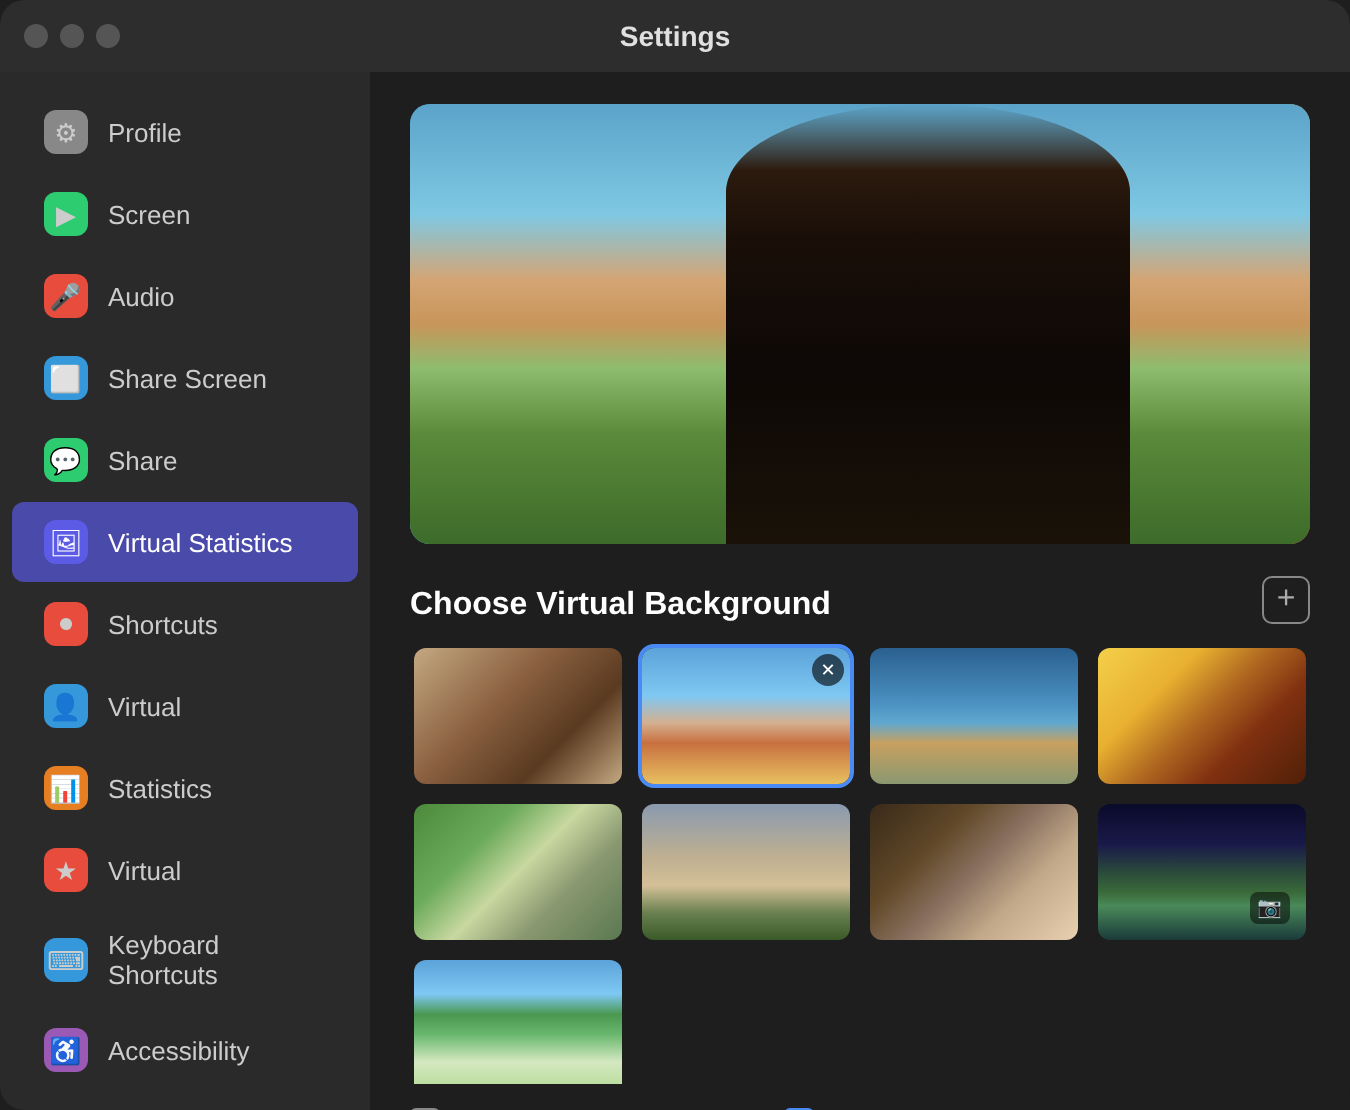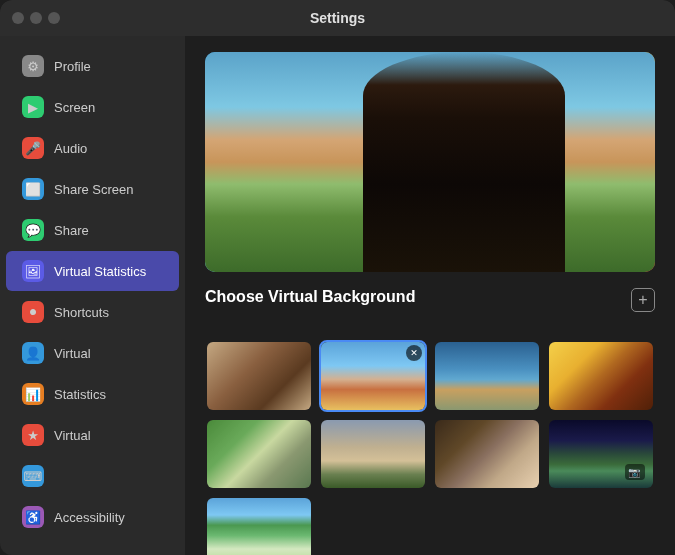--- a/index.html
+++ b/index.html
@@ -121,23 +121,23 @@
       position: absolute;
       bottom: 0;
       right: 20%;
       width: 45%;
       height: 100%;
       background: linear-gradient(180deg, transparent 0%, #2c1a0e 15%, #1a0f08 30%, #0d0806 60%, #1a1208 100%);
       border-radius: 50% 50% 0 0 / 20% 20% 0 0;
     }
     .choose-bg-header {
       display: flex;
-      align-items: flex-start;
+      align-items: flex-end;
       justify-content: space-between;
-      margin-bottom: 28px;
+      margin-bottom: 10px;
     }
     .choose-bg-title {
       font-size: 16px;
       font-weight: 600;
       color: #ffffff;
     }
     .add-btn {
       width: 24px;
       height: 24px;
       border: 1.5px solid #888;
@@ -302,20 +302,21 @@
       <div class="sidebar-item">
         <div class="sidebar-icon icon-stats">📊</div>
         <span>Statistics</span>
       </div>
       <div class="sidebar-item">
         <div class="sidebar-icon icon-feedback">★</div>
         <span>Virtual</span>
       </div>
       <div class="sidebar-item">
         <div class="sidebar-icon icon-keyboard">⌨</div>
+        <span>Keyboard Shortcuts</span>
       </div>
       <div class="sidebar-item">
         <div class="sidebar-icon icon-accessibility">♿</div>
         <span>Accessibility</span>
       </div>
     </div>
 
   <div class="main-content">
     <div class="preview-container">
       <div class="preview-image">

